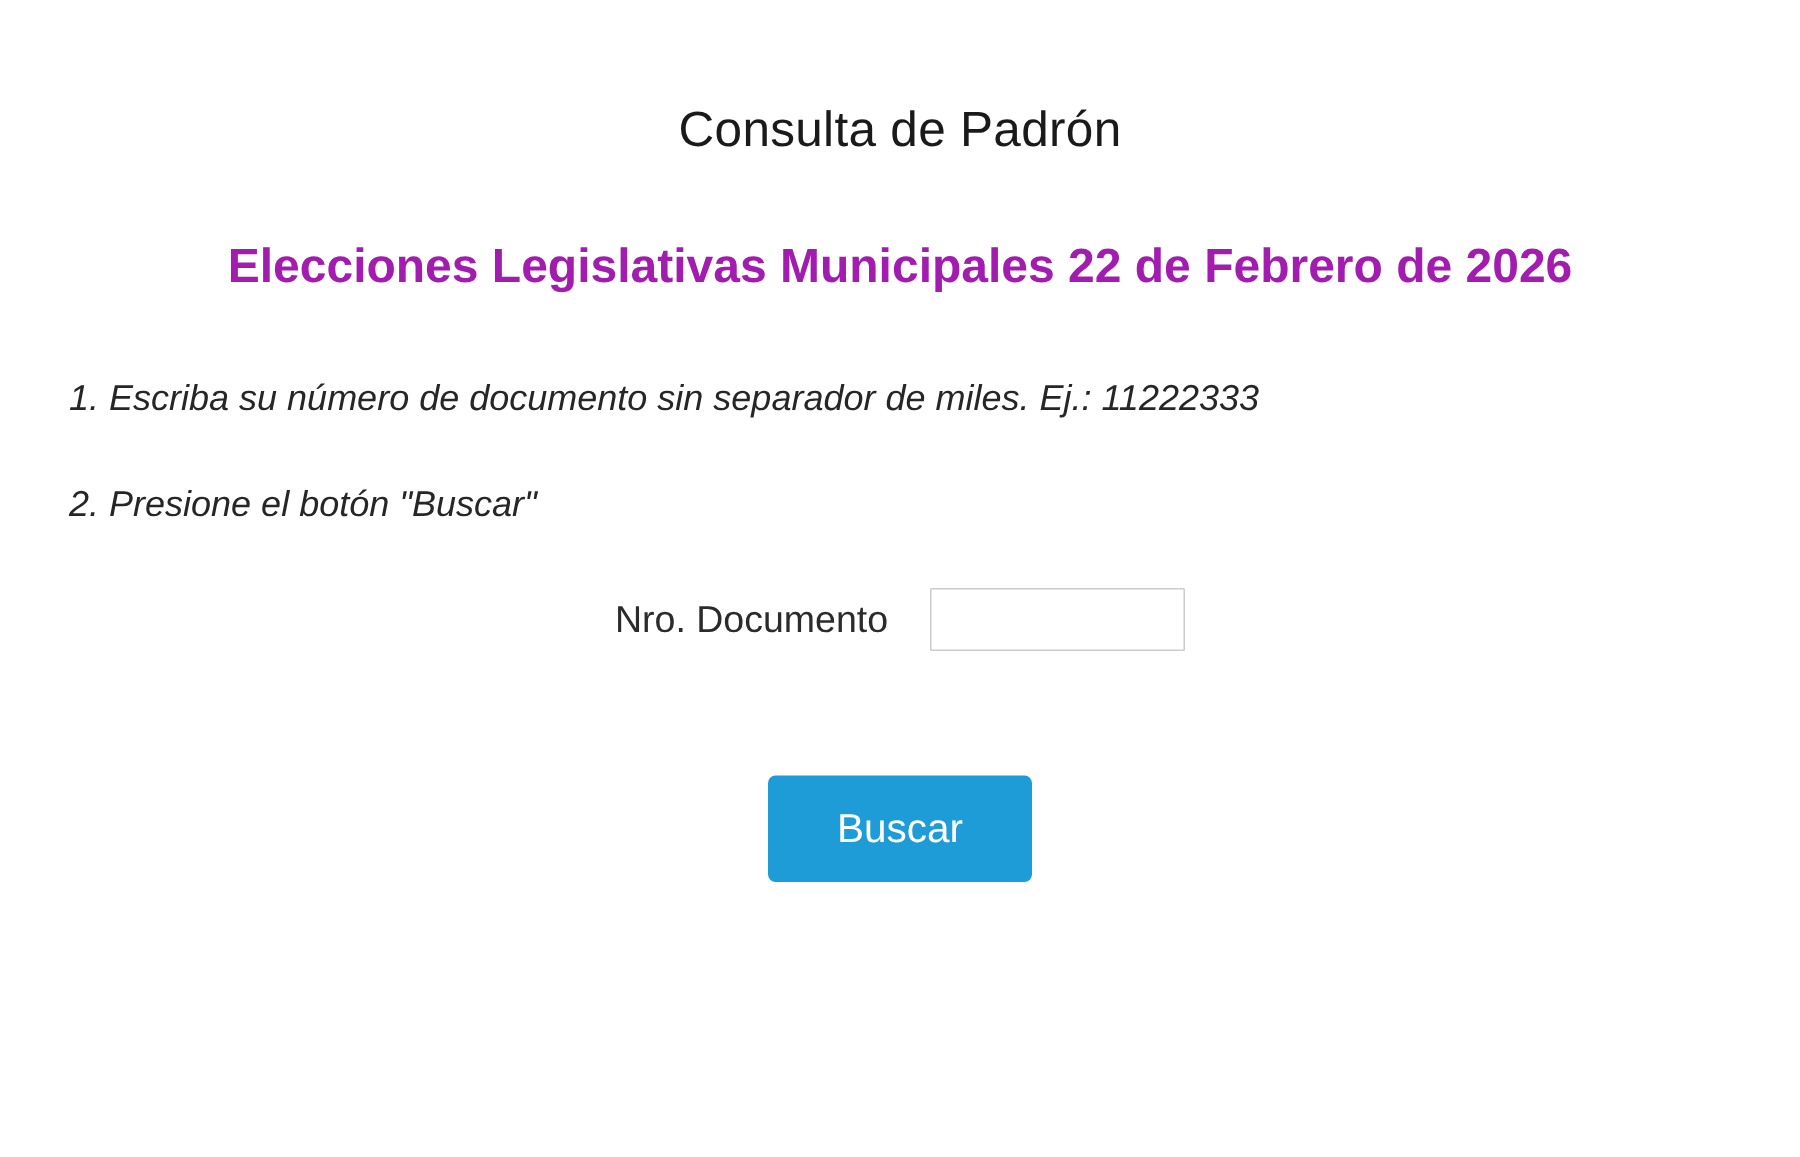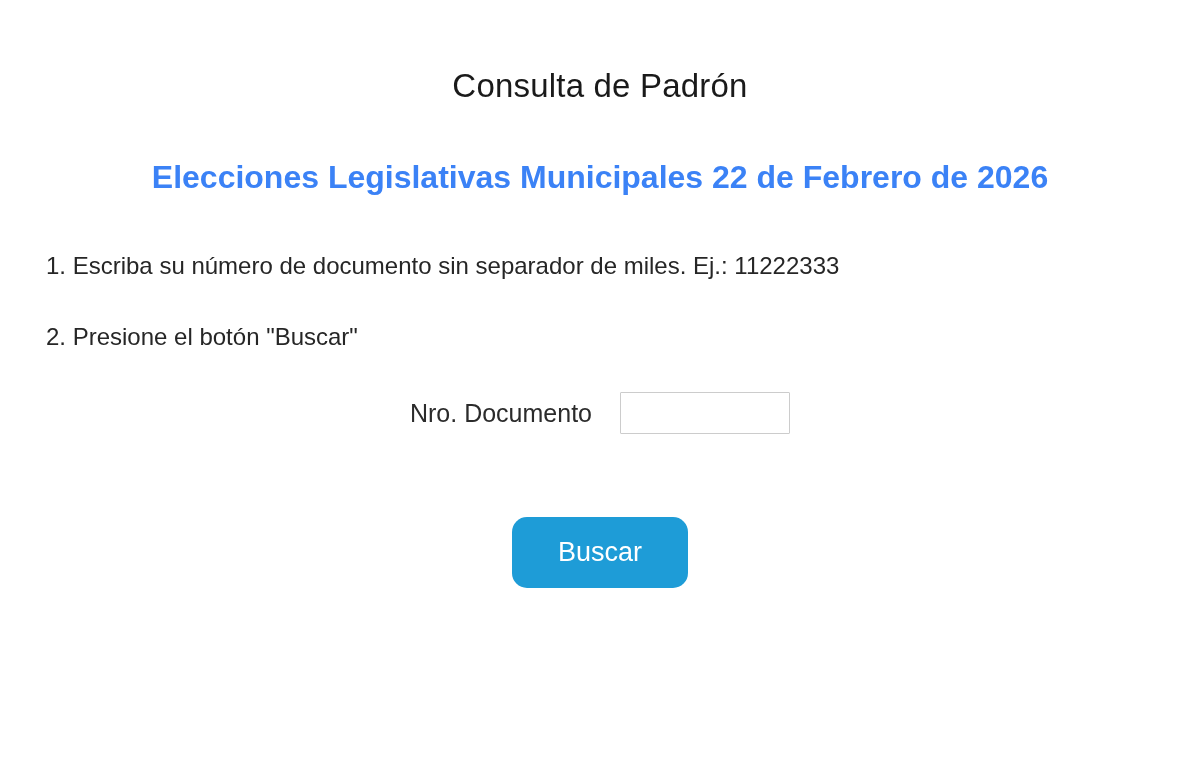--- a/index.html
+++ b/index.html
@@ -26,36 +26,37 @@
     font-weight: normal;
     letter-spacing: 0.2px;
     color: #1a1a1a;
     margin: 66px 0 0 0;
     line-height: 1.2;
   }
   .subtitle {
     text-align: center;
     font-size: 32px;
     font-weight: bold;
-    color: #3b82f6;
+    color: #a21caf;
     line-height: 1.32;
     margin: 50px 40px 0 40px;
   }
   .subtitle .line2 {
     display: block;
   }
   .steps {
     margin: 52px 0 0 46px;
   }
   .step {
     font-size: 24px;
     color: #262626;
     line-height: 1.3;
     margin-bottom: 40px;
     white-space: nowrap;
+    font-style: italic;
   }
   .field-row {
     display: flex;
     align-items: center;
     justify-content: center;
     gap: 28px;
     margin-top: 10px;
   }
   .field-label {
     font-size: 25px;
@@ -79,21 +80,21 @@
     justify-content: center;
     margin-top: 83px;
   }
   .search-button {
     background: #1e9cd7;
     border: none;
     color: #ffffff;
     font-family: "Liberation Sans", sans-serif;
     font-size: 27px;
     padding: 22px 46px;
-    border-radius: 15px;
+    border-radius: 5px;
     cursor: pointer;
     line-height: 1;
   }
 </style>
 </head>
 <body>
 
 <div class="page">
 
   <h1 class="title">Consulta de Padrón</h1>

